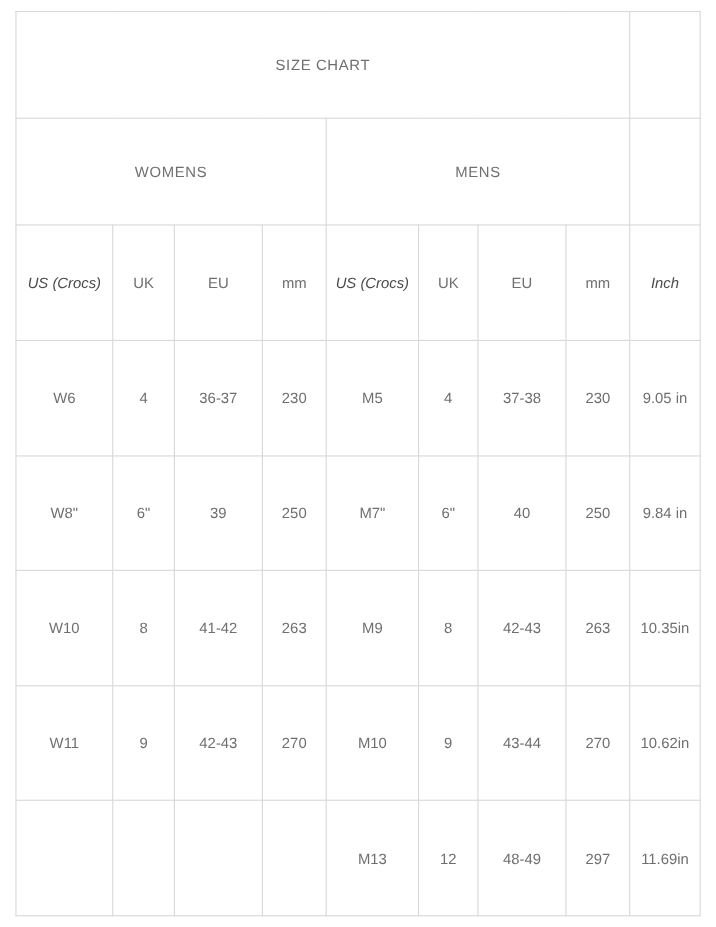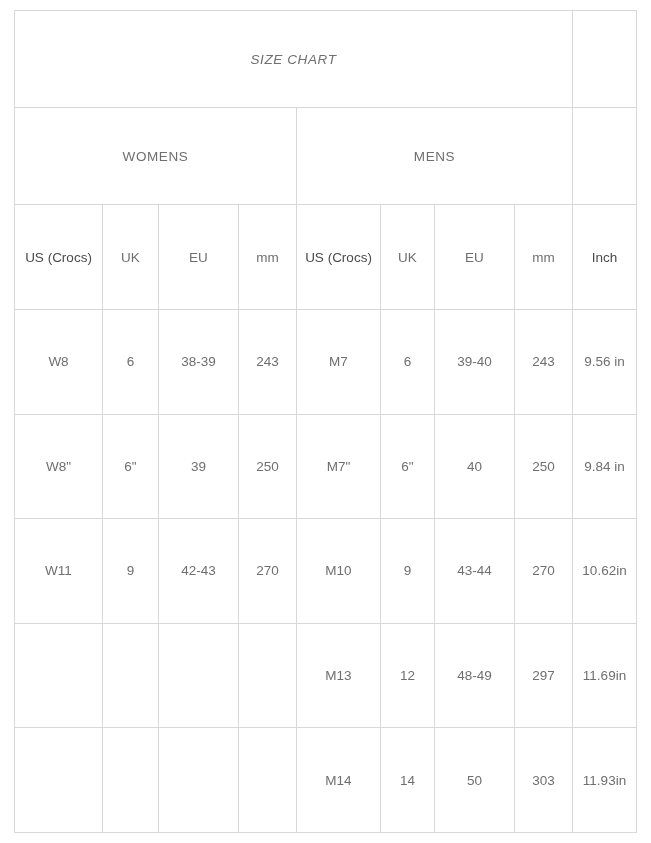--- a/index.html
+++ b/index.html
@@ -44,25 +44,26 @@
     letter-spacing: 0.6px;
     color: #6f6f6f;
   }
   td.head-cell {
     font-size: 13.5px;
     color: #6f6f6f;
   }
   td.head-cell.strong {
     color: #4a4a4a;
     font-size: 13.5px;
+    font-style: italic;
   }
   td.blank {
     background: #ffffff;
   }
-  .r-title { height: 52px; font-style: italic; }
+  .r-title { height: 52px; }
   .r-group { height: 52px; }
   .r-head  { height: 56px; }
   .r-body  { height: 56px; }
   .c1 { width: 88px; }
   .c2 { width: 56px; }
   .c3 { width: 80px; }
   .c4 { width: 58px; }
   .c5 { width: 84px; }
   .c6 { width: 54px; }
   .c7 { width: 80px; }
@@ -101,40 +102,51 @@
         <td class="head-cell">EU</td>
         <td class="head-cell">mm</td>
         <td class="head-cell strong">US (Crocs)</td>
         <td class="head-cell">UK</td>
         <td class="head-cell">EU</td>
         <td class="head-cell">mm</td>
         <td class="head-cell strong">Inch</td>
       </tr>
 
       <tr class="r-body">
-        <td>W8</td>
-        <td>6</td>
-        <td>38-39</td>
-        <td>243</td>
-        <td>M7</td>
-        <td>6</td>
-        <td>39-40</td>
-        <td>243</td>
-        <td>9.56 in</td>
+        <td>W6</td>
+        <td>4</td>
+        <td>36-37</td>
+        <td>230</td>
+        <td>M5</td>
+        <td>4</td>
+        <td>37-38</td>
+        <td>230</td>
+        <td>9.05 in</td>
       </tr>
       <tr class="r-body">
         <td>W8"</td>
         <td>6"</td>
         <td>39</td>
         <td>250</td>
         <td>M7"</td>
         <td>6"</td>
         <td>40</td>
         <td>250</td>
         <td>9.84 in</td>
+      </tr>
+      <tr class="r-body">
+        <td>W10</td>
+        <td>8</td>
+        <td>41-42</td>
+        <td>263</td>
+        <td>M9</td>
+        <td>8</td>
+        <td>42-43</td>
+        <td>263</td>
+        <td>10.35in</td>
       </tr>
       <tr class="r-body">
         <td>W11</td>
         <td>9</td>
         <td>42-43</td>
         <td>270</td>
         <td>M10</td>
         <td>9</td>
         <td>43-44</td>
         <td>270</td>
@@ -144,26 +156,15 @@
         <td class="blank"></td>
         <td class="blank"></td>
         <td class="blank"></td>
         <td class="blank"></td>
         <td>M13</td>
         <td>12</td>
         <td>48-49</td>
         <td>297</td>
         <td>11.69in</td>
       </tr>
-      <tr class="r-body">
-        <td class="blank"></td>
-        <td class="blank"></td>
-        <td class="blank"></td>
-        <td class="blank"></td>
-        <td>M14</td>
-        <td>14</td>
-        <td>50</td>
-        <td>303</td>
-        <td>11.93in</td>
-      </tr>
     </tbody>
   </table>
 </div>
 
 </body></html>

